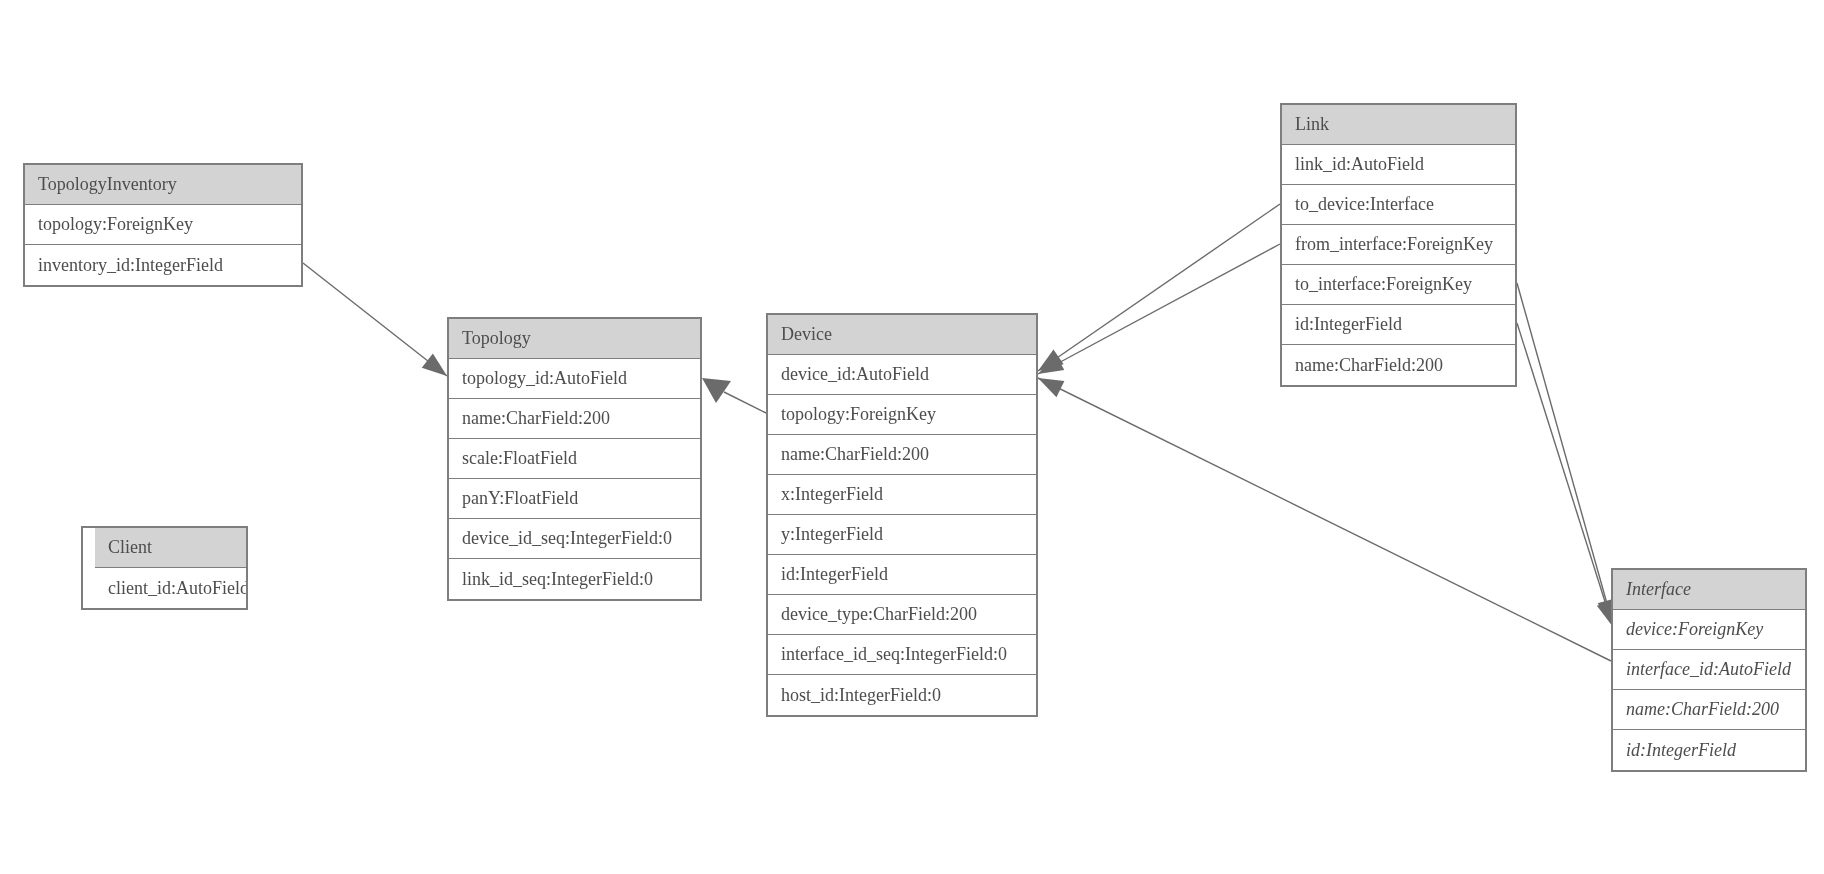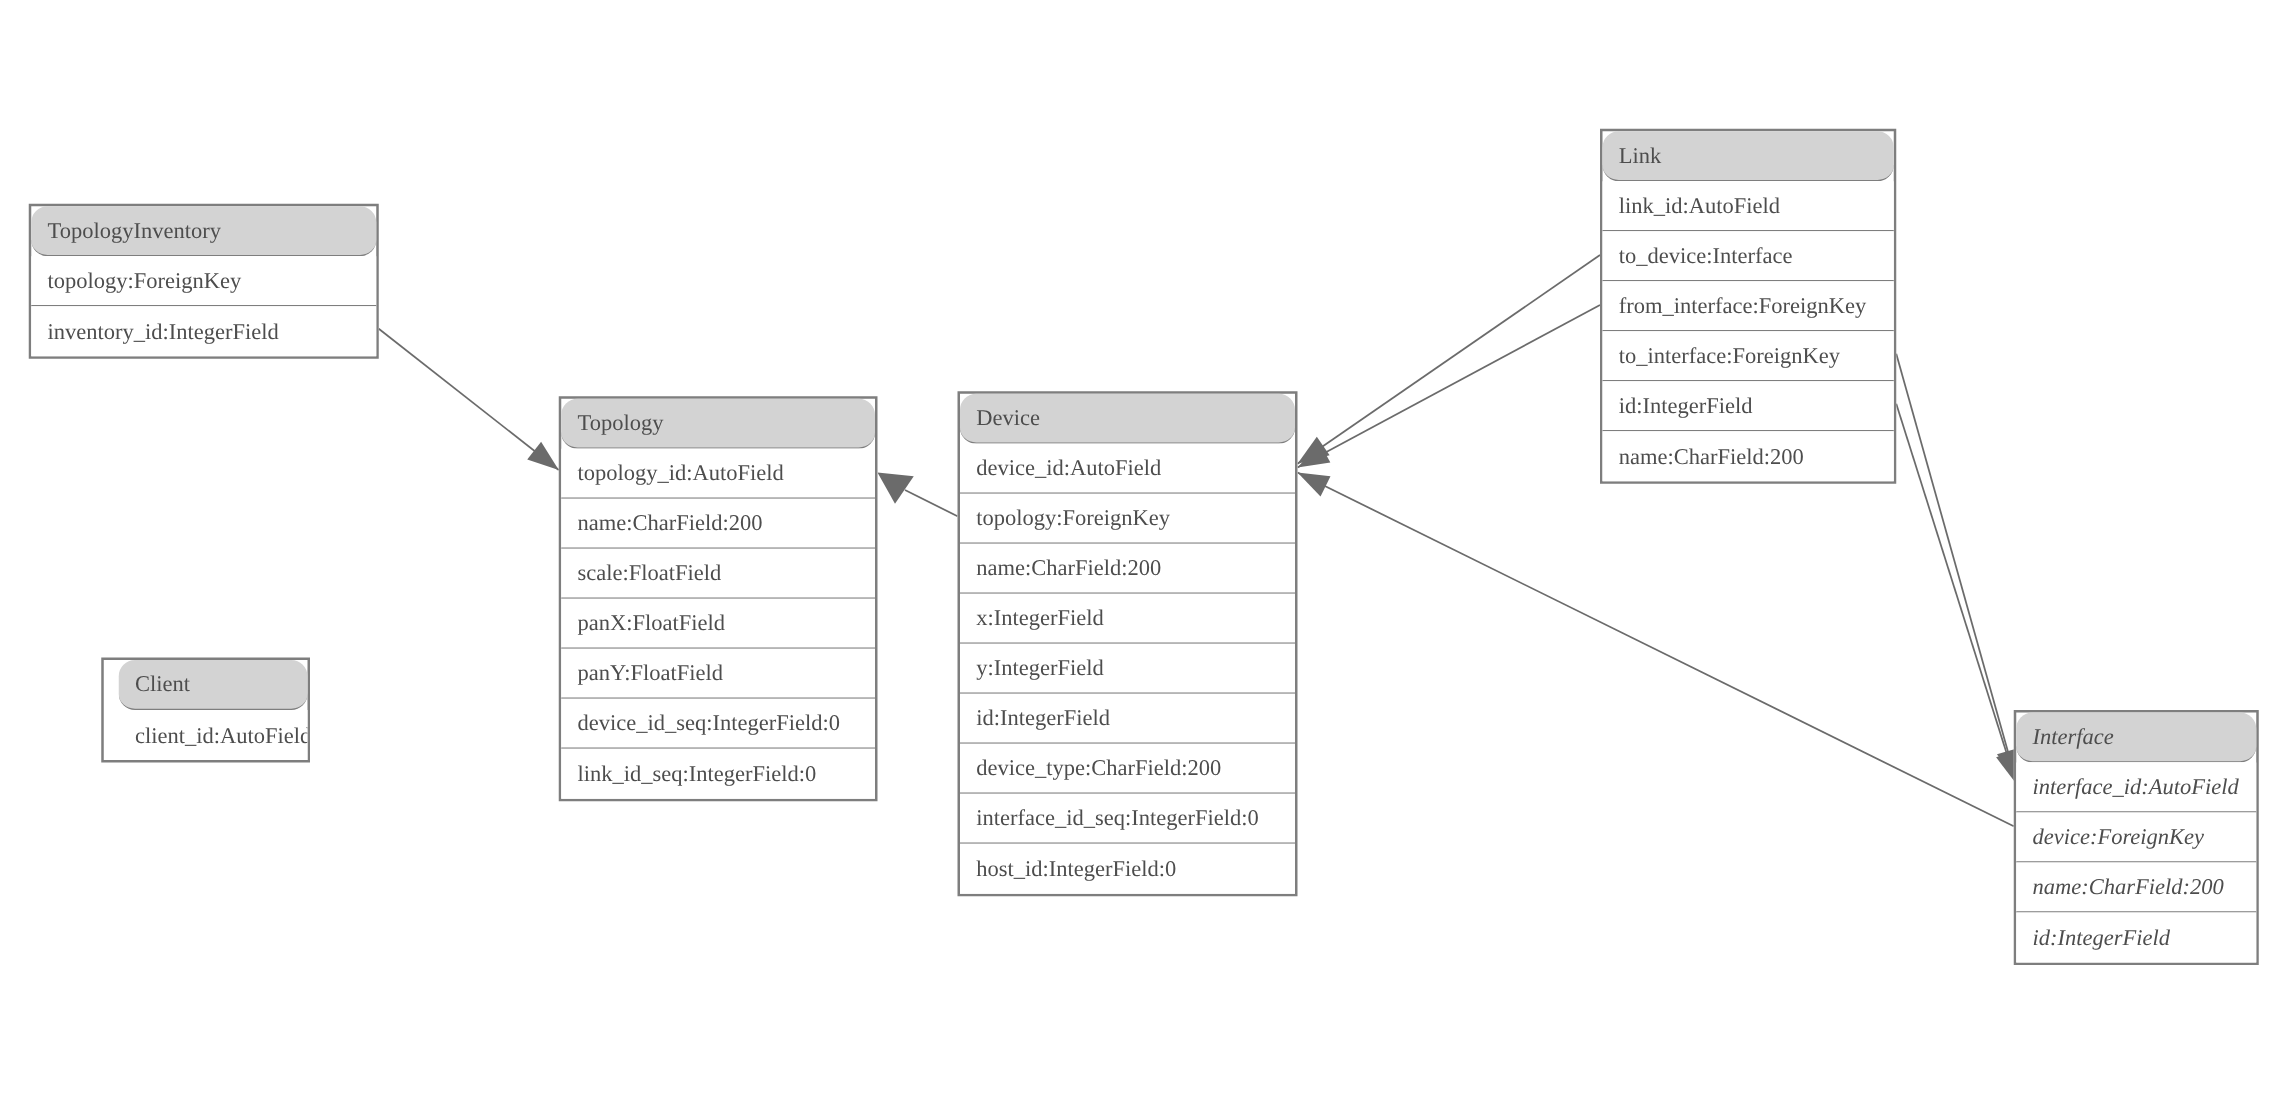--- a/index.html
+++ b/index.html
@@ -35,21 +35,20 @@
     align-items: center;
     padding: 0 10px 0 13px;
     font-size: 18px;
     color: #4d4d4d;
     white-space: nowrap;
     overflow: hidden;
   }
   .thead {
     background: #d3d3d3;
     border-bottom: 1.5px solid #7e7e7e;
-    border-radius: 13px;
   }
   .frow {
     background: #ffffff;
     border-bottom: 1.5px solid #7e7e7e;
   }
   .frow:last-child {
     border-bottom: none;
   }
 </style>
 </head>
@@ -76,21 +75,20 @@
 <div class="entity-table" style="left: 23px; top: 163px; width: 280px;">
       <div class="cell thead">TopologyInventory</div>
       <div class="cell frow">topology:ForeignKey</div>
       <div class="cell frow">inventory_id:IntegerField</div>
     </div>
     <div class="entity-table" style="left: 447px; top: 317px; width: 255px;">
       <div class="cell thead">Topology</div>
       <div class="cell frow">topology_id:AutoField</div>
       <div class="cell frow">name:CharField:200</div>
       <div class="cell frow">scale:FloatField</div>
-      <div class="cell frow">panX:FloatField</div>
       <div class="cell frow">panY:FloatField</div>
       <div class="cell frow">device_id_seq:IntegerField:0</div>
       <div class="cell frow">link_id_seq:IntegerField:0</div>
     </div>
     <div class="entity-table" style="left: 81px; top: 526px; width: 167px; padding-left: 12px;">
       <div class="cell thead">Client</div>
       <div class="cell frow">client_id:AutoField</div>
     </div>
     <div class="entity-table" style="left: 766px; top: 313px; width: 272px;">
       <div class="cell thead">Device</div>
@@ -108,18 +106,18 @@
       <div class="cell thead">Link</div>
       <div class="cell frow">link_id:AutoField</div>
       <div class="cell frow">to_device:Interface</div>
       <div class="cell frow">from_interface:ForeignKey</div>
       <div class="cell frow">to_interface:ForeignKey</div>
       <div class="cell frow">id:IntegerField</div>
       <div class="cell frow">name:CharField:200</div>
     </div>
     <div class="entity-table" style="left: 1611px; top: 568px; width: 196px; font-style: italic;">
       <div class="cell thead">Interface</div>
+      <div class="cell frow">device:ForeignKey</div>
       <div class="cell frow">interface_id:AutoField</div>
-      <div class="cell frow">device:ForeignKey</div>
       <div class="cell frow">name:CharField:200</div>
       <div class="cell frow">id:IntegerField</div>
     </div>
   </div>
 
 </body></html>

